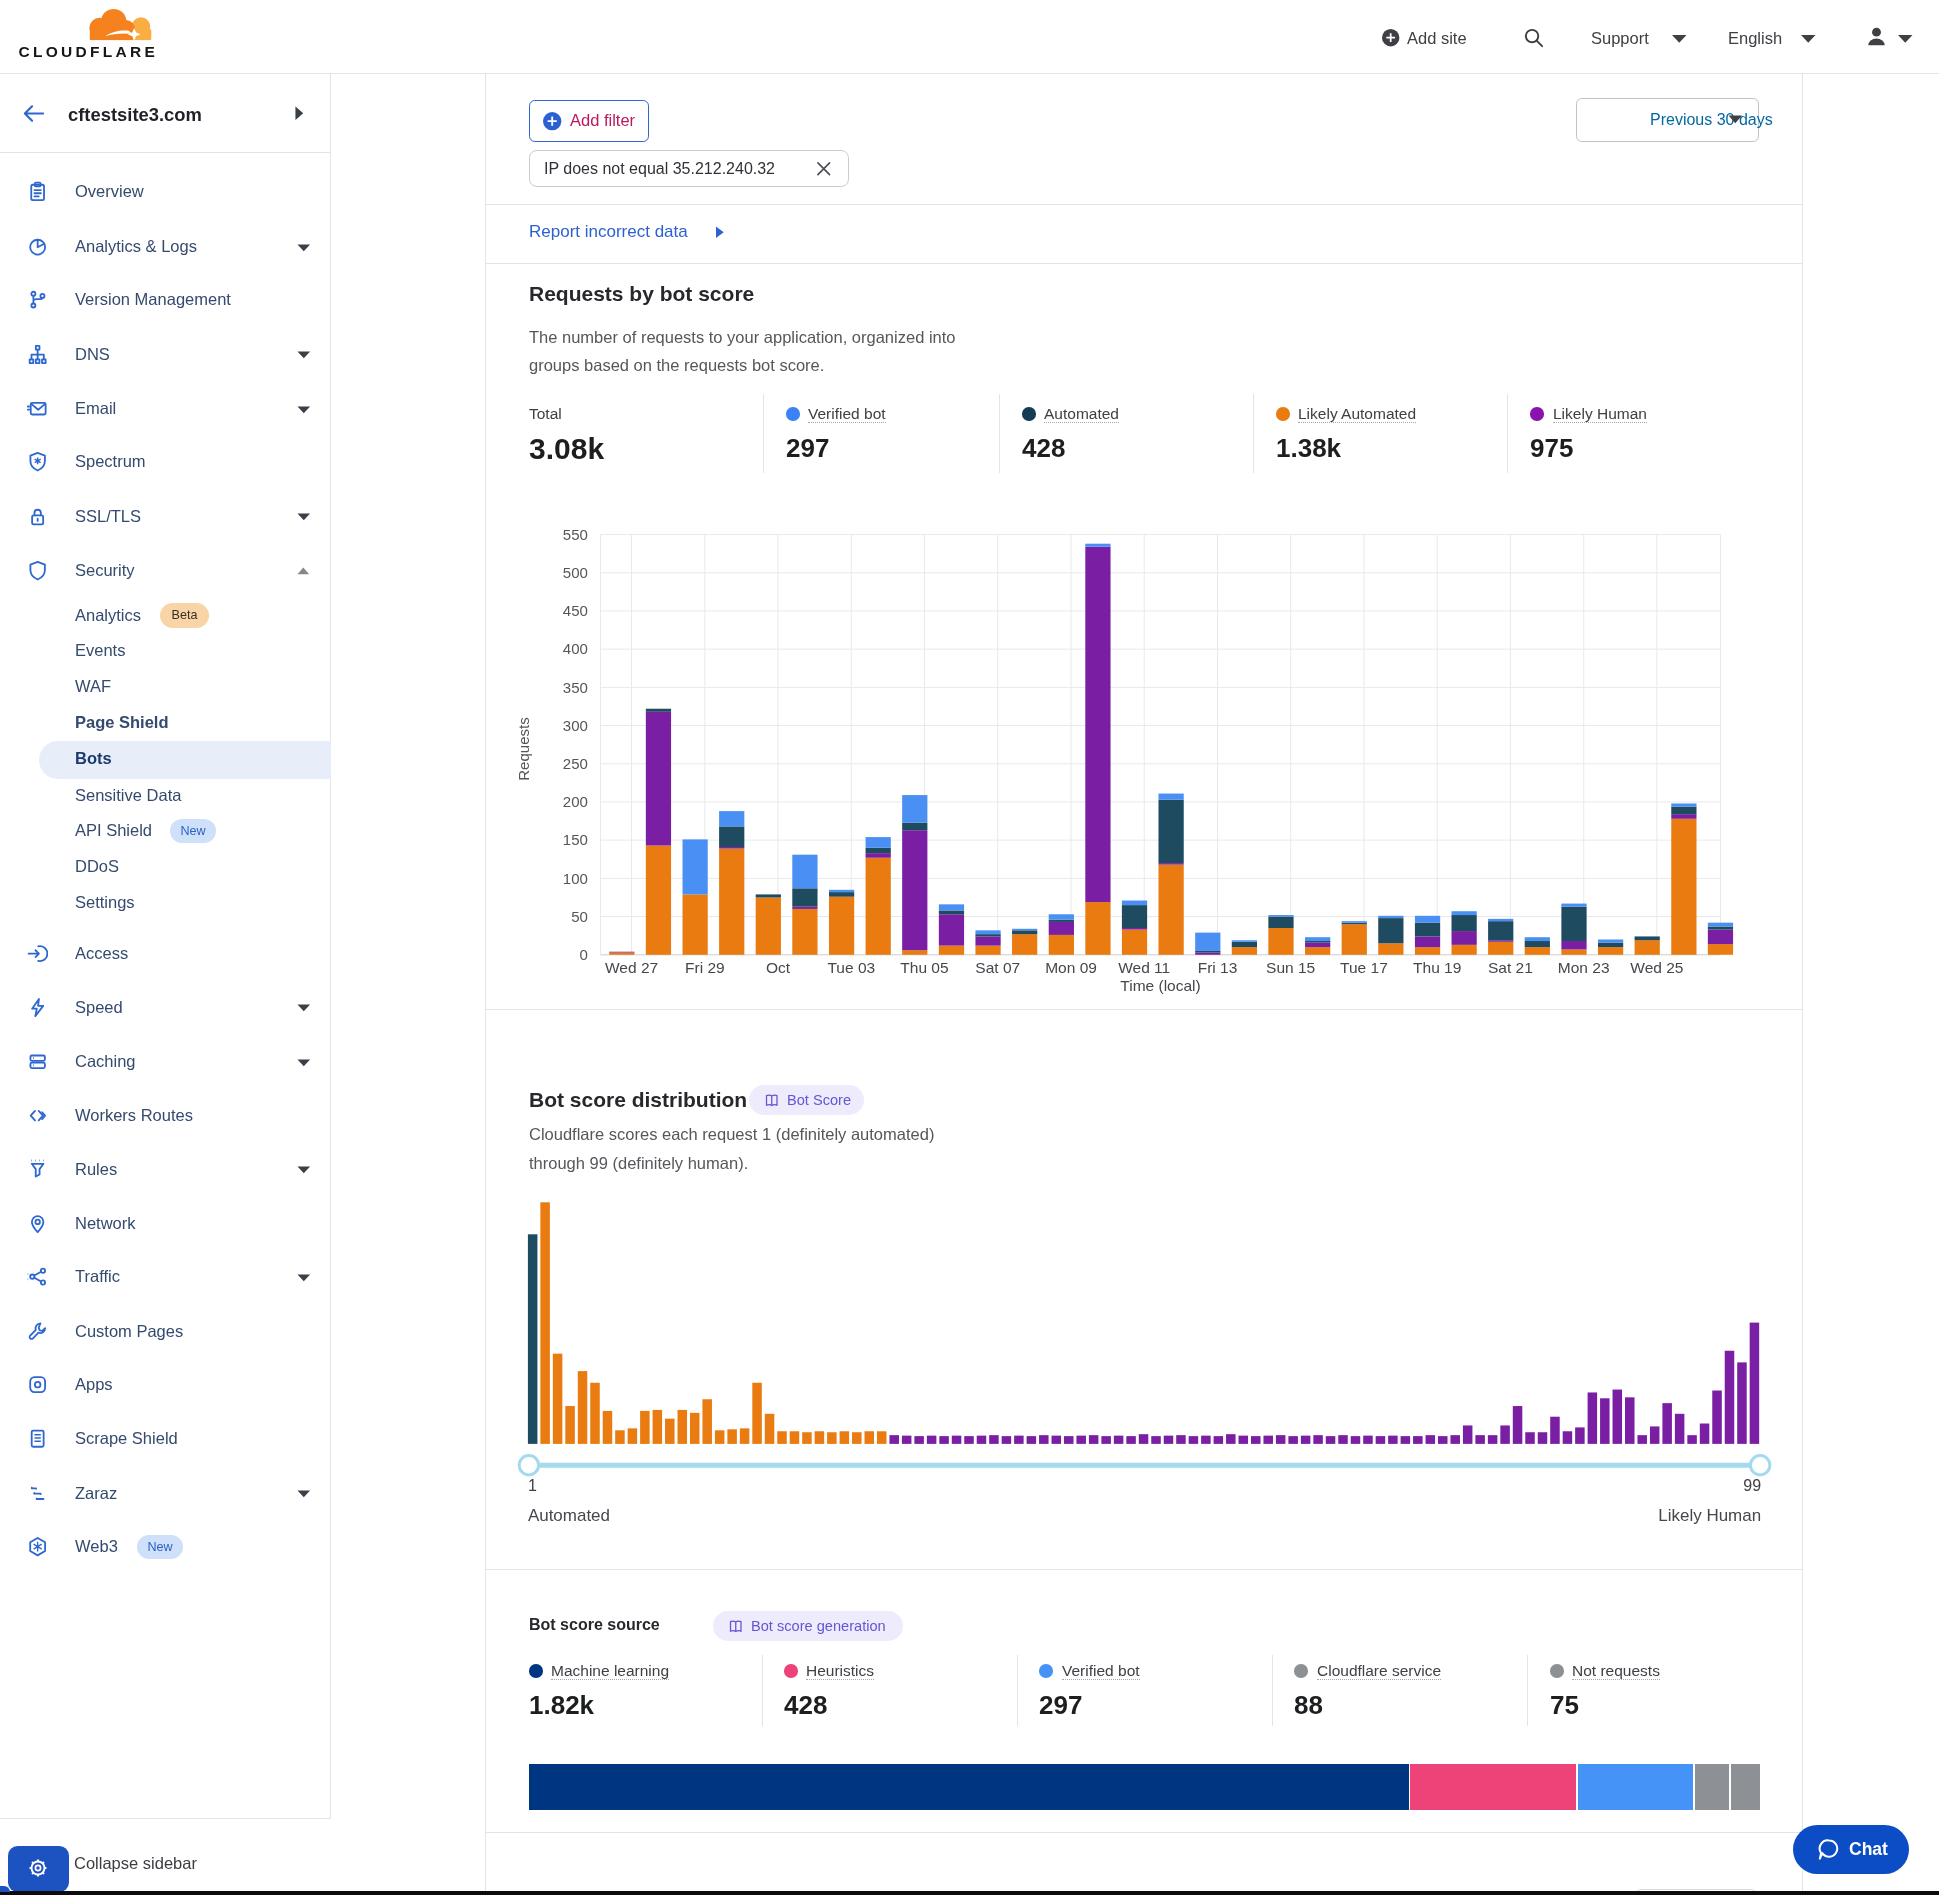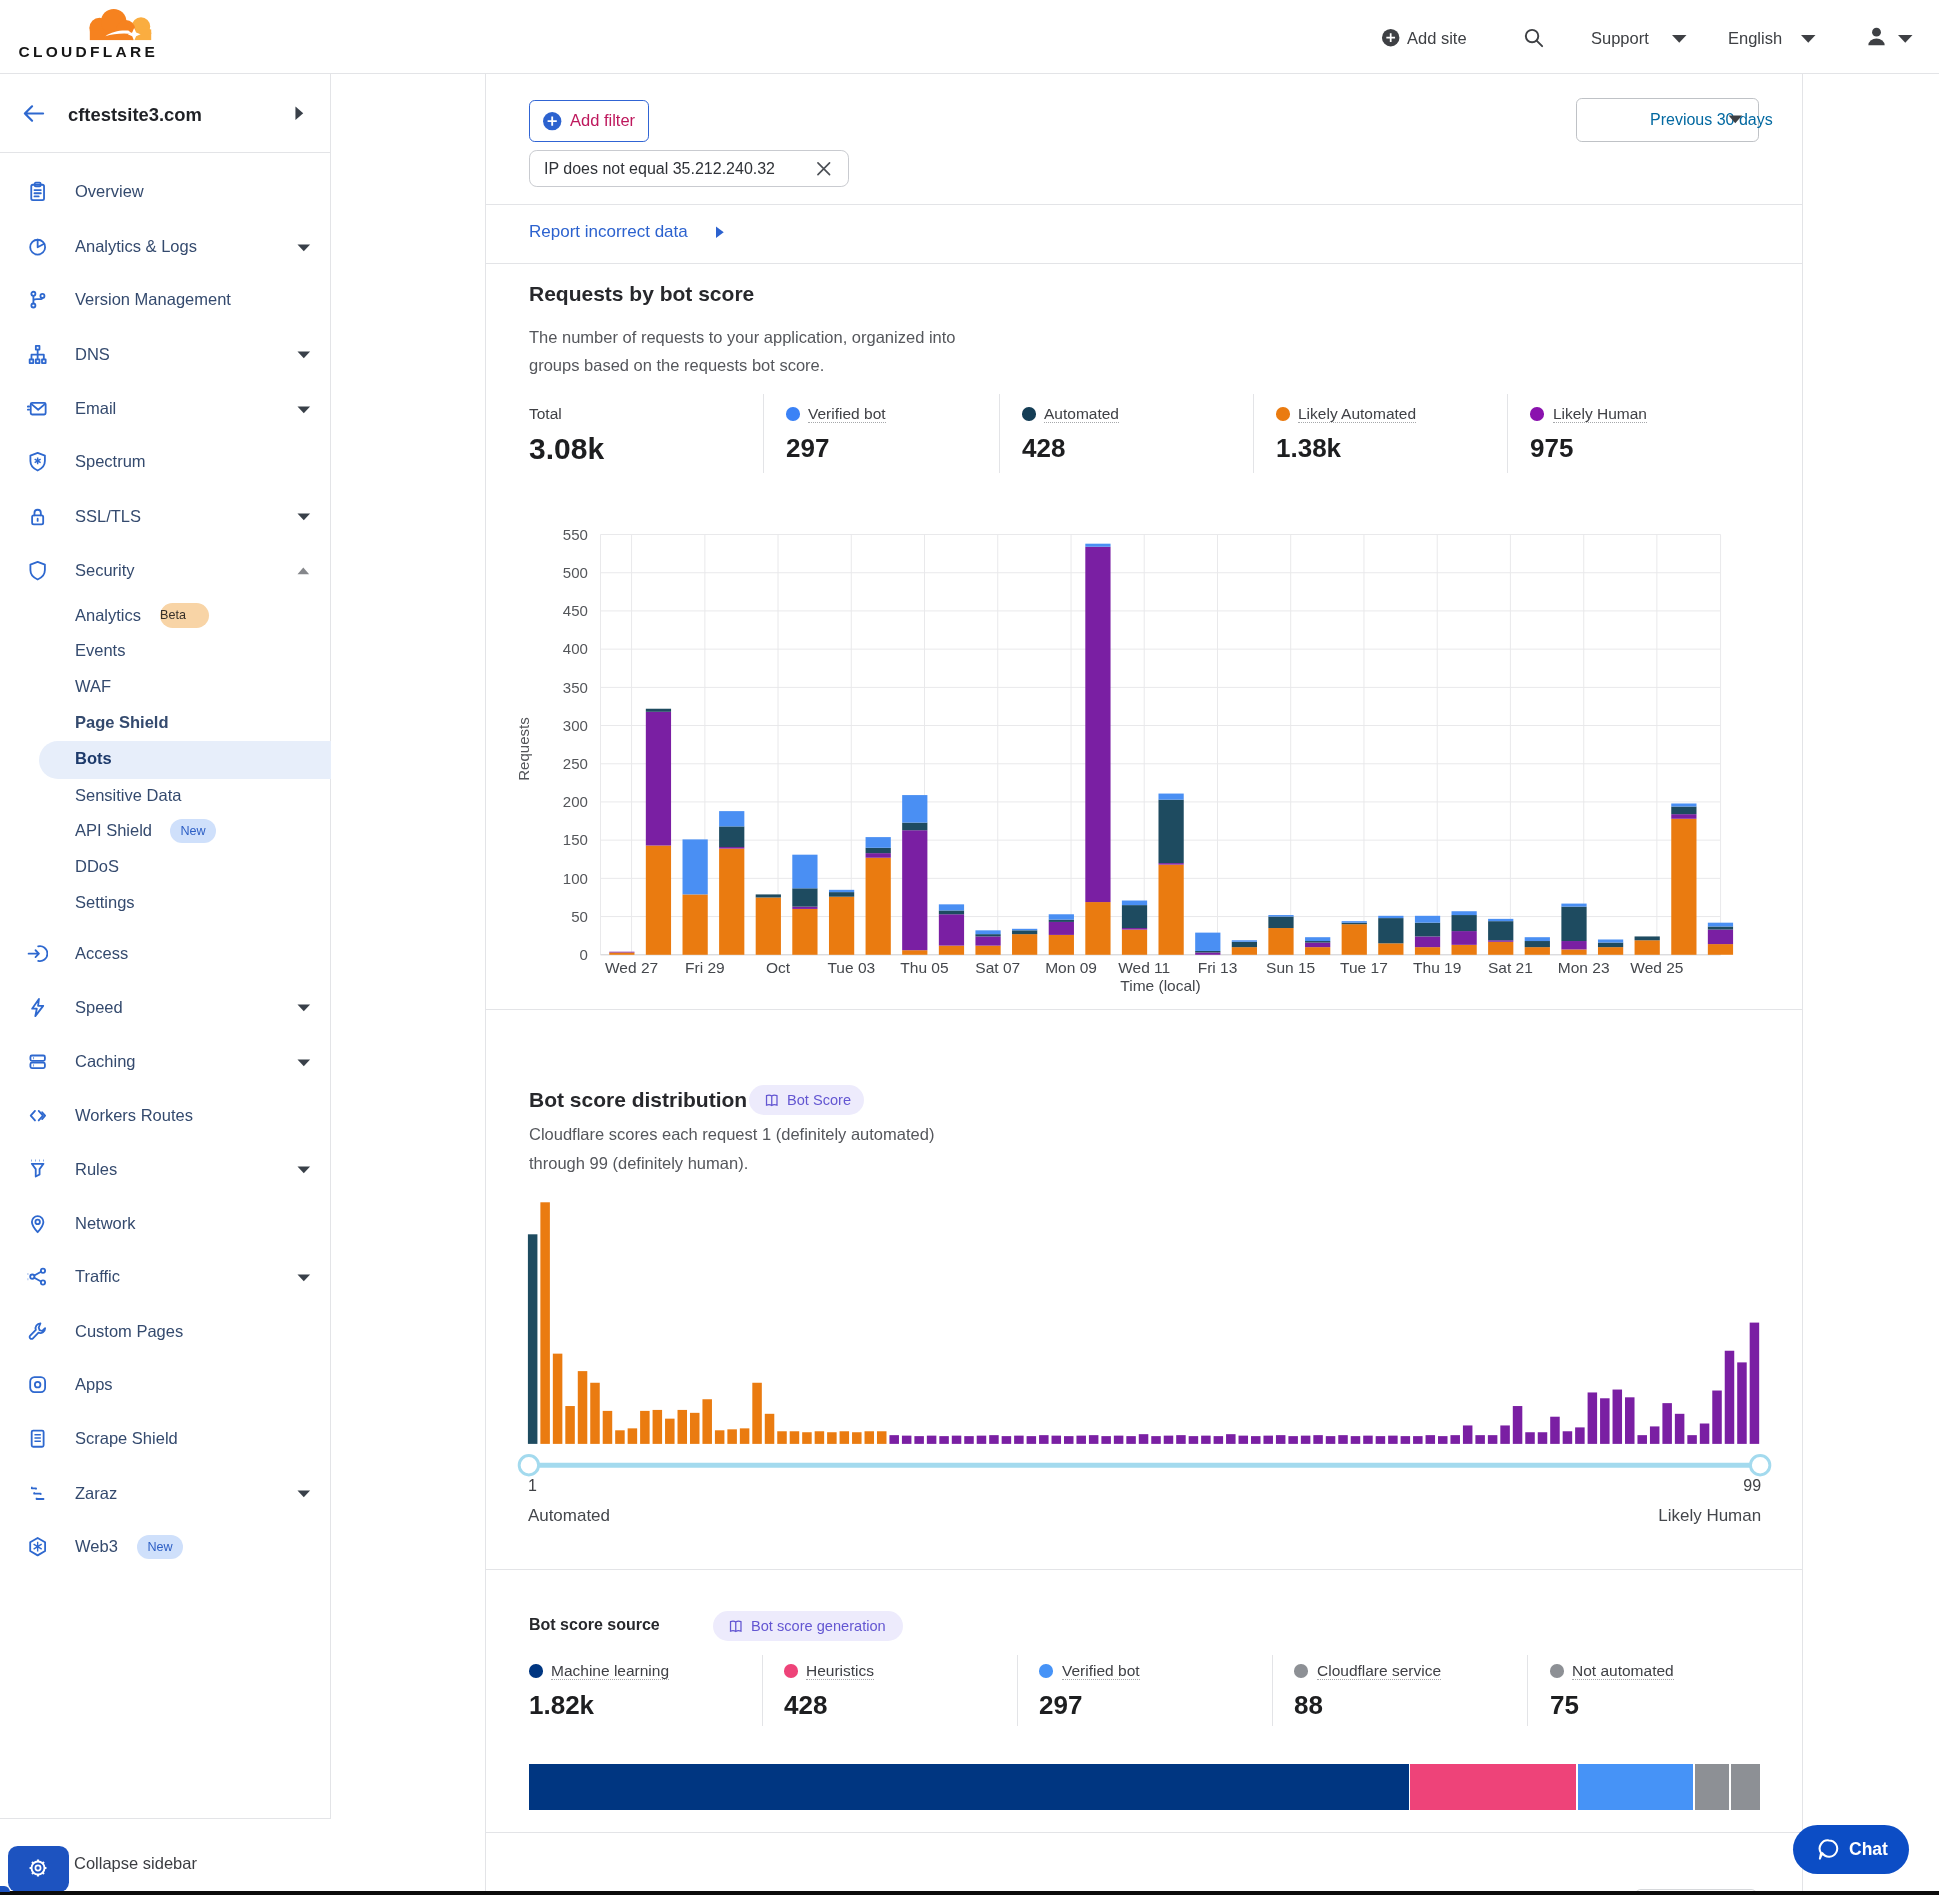--- a/index.html
+++ b/index.html
@@ -200,21 +200,21 @@
 <div class="abs" style="left:75px;top:1536px;height:21.3px;line-height:21.3px;font-size:16.5px;color:#344a6e;">Web3</div>
 <div class="abs" style="left:75px;top:605px;height:21.3px;line-height:21.3px;font-size:16.5px;font-weight:normal;color:#344a6e;">Analytics</div>
 <div class="abs" style="left:75px;top:640px;height:21.3px;line-height:21.3px;font-size:16.5px;font-weight:normal;color:#344a6e;">Events</div>
 <div class="abs" style="left:75px;top:676px;height:21.3px;line-height:21.3px;font-size:16.5px;font-weight:normal;color:#344a6e;">WAF</div>
 <div class="abs" style="left:75px;top:712px;height:21.3px;line-height:21.3px;font-size:16.5px;font-weight:bold;color:#344a6e;">Page Shield</div>
 <div class="abs" style="left:75px;top:748px;height:21.3px;line-height:21.3px;font-size:16.5px;font-weight:bold;color:#1d3a6b;">Bots</div>
 <div class="abs" style="left:75px;top:785px;height:21.3px;line-height:21.3px;font-size:16.5px;font-weight:normal;color:#344a6e;">Sensitive Data</div>
 <div class="abs" style="left:75px;top:820px;height:21.3px;line-height:21.3px;font-size:16.5px;font-weight:normal;color:#344a6e;">API Shield</div>
 <div class="abs" style="left:75px;top:856px;height:21.3px;line-height:21.3px;font-size:16.5px;font-weight:normal;color:#344a6e;">DDoS</div>
 <div class="abs" style="left:75px;top:892px;height:21.3px;line-height:21.3px;font-size:16.5px;font-weight:normal;color:#344a6e;">Settings</div>
-<div class="abs" style="left:160px;top:603px;width:49px;height:25px;background:#f8d4a6;border-radius:12.6px;font-size:12.6px;color:#37302a;text-align:left;line-height:25px;">Beta</div>
+<div class="abs" style="left:160px;top:603px;width:49px;height:25px;background:#f8d4a6;border-radius:12.6px;font-size:12.6px;color:#37302a;text-align:center;line-height:25px;">Beta</div>
 <div class="abs" style="left:170px;top:819px;width:46px;height:24px;background:#cfe0fb;border-radius:12px;font-size:12.6px;color:#2d5fc5;text-align:center;line-height:24px;">New</div>
 <div class="abs" style="left:137px;top:1535px;width:46px;height:24px;background:#cfe0fb;border-radius:12px;font-size:12.6px;color:#2d5fc5;text-align:center;line-height:24px;">New</div>
 <div class="abs" style="left:0;top:1818px;width:331px;height:77px;border-top:1px solid #e3e4e7;background:#fff;"></div>
 <div class="abs" style="left:7.8px;top:1846px;width:61px;height:46px;background:#1d53c0;border-radius:9.7px;"></div>
 <svg class="abs" style="left:25px;top:1855px;" width="26" height="26" viewBox="0 0 24 24">
 <circle cx="12" cy="12" r="2.4" fill="none" stroke="#fff" stroke-width="1.6"></circle>
 <circle cx="12" cy="12" r="6.0" fill="none" stroke="#fff" stroke-width="1.8"></circle>
 <path d="M12 4.2 V6.4 M12 17.6 V19.8 M4.2 12 H6.4 M17.6 12 H19.8 M6.5 6.5 L8 8 M16 16 L17.5 17.5 M17.5 6.5 L16 8 M8 16 L6.5 17.5" stroke="#fff" stroke-width="2"></path>
   </svg>
 <div class="abs" style="left:74px;top:1853px;height:20.4px;line-height:20.4px;font-size:16.5px;color:#3b3d42;">Collapse sidebar</div>
@@ -558,21 +558,21 @@
 <div class="abs" style="left:784px;top:1664px;width:13.6px;height:13.6px;border-radius:50%;background:#ee4379;"></div>
 <div class="abs" style="left:806px;top:1661px;height:19.4px;line-height:19.4px;font-size:15.5px;color:#3f4045;border-bottom:1.5px dotted #a6a8ab;padding-bottom:1px;">Heuristics</div>
 <div class="abs" style="left:784px;top:1690px;height:31px;line-height:31px;font-size:26px;font-weight:bold;color:#1d1e20;">428</div>
 <div class="abs" style="left:1039px;top:1664px;width:13.6px;height:13.6px;border-radius:50%;background:#4693f7;"></div>
 <div class="abs" style="left:1062px;top:1661px;height:19.4px;line-height:19.4px;font-size:15.5px;color:#3f4045;border-bottom:1.5px dotted #a6a8ab;padding-bottom:1px;">Verified bot</div>
 <div class="abs" style="left:1039px;top:1690px;height:31px;line-height:31px;font-size:26px;font-weight:bold;color:#1d1e20;">297</div>
 <div class="abs" style="left:1294px;top:1664px;width:13.6px;height:13.6px;border-radius:50%;background:#8d9095;"></div>
 <div class="abs" style="left:1317px;top:1661px;height:19.4px;line-height:19.4px;font-size:15.5px;color:#3f4045;border-bottom:1.5px dotted #a6a8ab;padding-bottom:1px;">Cloudflare service</div>
 <div class="abs" style="left:1294px;top:1690px;height:31px;line-height:31px;font-size:26px;font-weight:bold;color:#1d1e20;">88</div>
 <div class="abs" style="left:1550px;top:1664px;width:13.6px;height:13.6px;border-radius:50%;background:#8d9095;"></div>
-<div class="abs" style="left:1572px;top:1661px;height:19.4px;line-height:19.4px;font-size:15.5px;color:#3f4045;border-bottom:1.5px dotted #a6a8ab;padding-bottom:1px;">Not automated</div>
+<div class="abs" style="left:1572px;top:1661px;height:19.4px;line-height:19.4px;font-size:15.5px;color:#3f4045;border-bottom:1.5px dotted #a6a8ab;padding-bottom:1px;">Not requests</div>
 <div class="abs" style="left:1550px;top:1690px;height:31px;line-height:31px;font-size:26px;font-weight:bold;color:#1d1e20;">75</div>
 <div class="abs" style="left:762px;top:1655px;width:1px;height:71px;background:#e3e4e7;"></div>
 <div class="abs" style="left:1017px;top:1655px;width:1px;height:71px;background:#e3e4e7;"></div>
 <div class="abs" style="left:1272px;top:1655px;width:1px;height:71px;background:#e3e4e7;"></div>
 <div class="abs" style="left:1527px;top:1655px;width:1px;height:71px;background:#e3e4e7;"></div>
 <div class="abs" style="left:529px;top:1764px;width:880px;height:46px;background:#003681;"></div>
 <div class="abs" style="left:1410px;top:1764px;width:166px;height:46px;background:#ee4379;"></div>
 <div class="abs" style="left:1578px;top:1764px;width:115px;height:46px;background:#4693f7;"></div>
 <div class="abs" style="left:1695px;top:1764px;width:34px;height:46px;background:#8d9095;"></div>
 <div class="abs" style="left:1731px;top:1764px;width:29px;height:46px;background:#8d9095;"></div>

